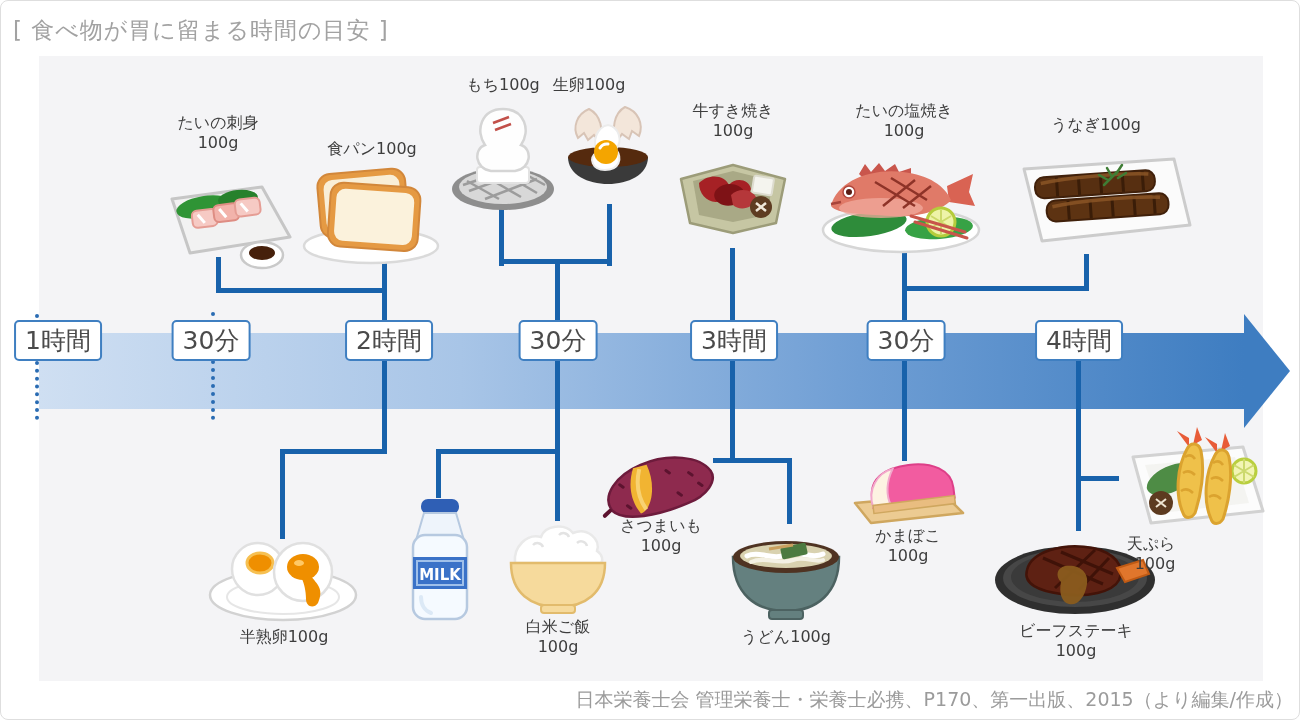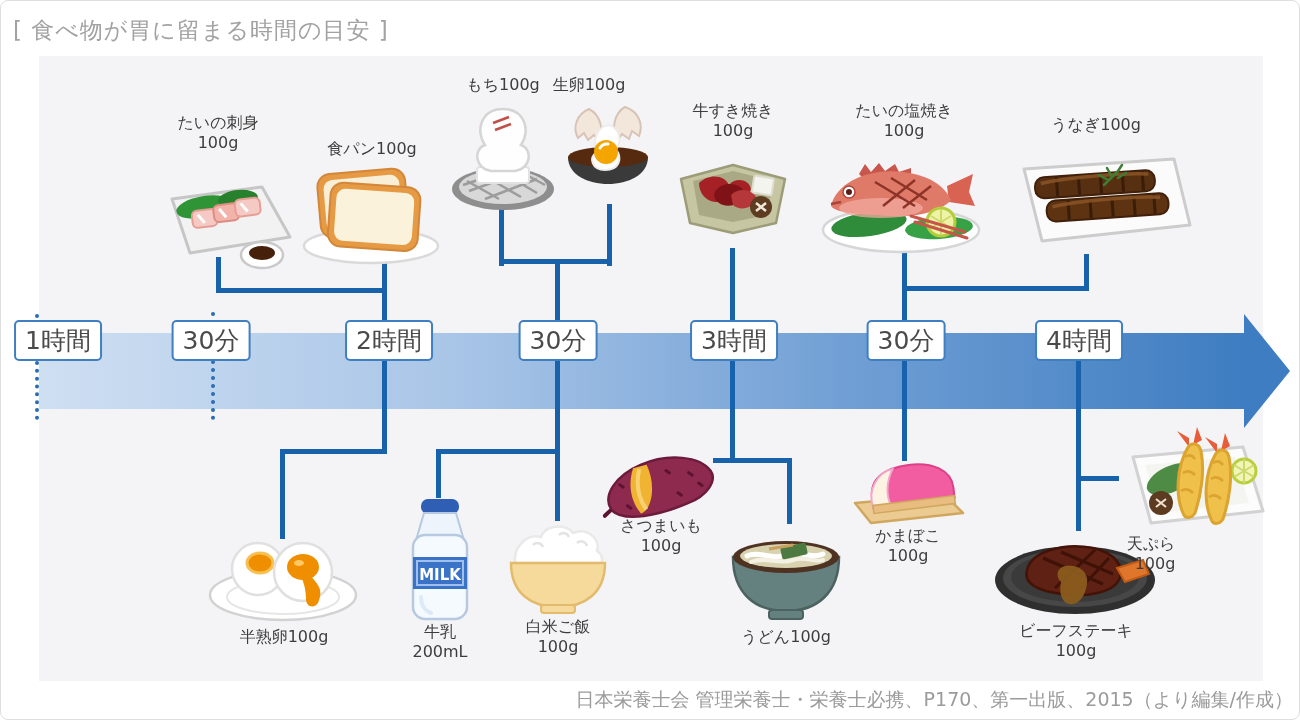--- a/index.html
+++ b/index.html
@@ -180,22 +180,20 @@
 
   <svg class="icon" style="left:405px;top:496px;" width="68" height="125" viewBox="0 0 68 125">
     <rect x="15" y="2" width="38" height="15" rx="7" fill="#2f5fb5"></rect>
     <path d="M18,16 L50,16 L57,40 L11,40 Z" fill="#eef4fb" stroke="#b6c9e0" stroke-width="2"></path>
     <rect x="7" y="38" width="54" height="84" rx="12" fill="#f5faff" stroke="#b6c9e0" stroke-width="2.5"></rect>
     <rect x="7" y="60" width="54" height="32" fill="#3a72c8"></rect>
     <rect x="11" y="64" width="46" height="24" fill="none" stroke="#9fc0ea" stroke-width="2"></rect>
     <text x="34" y="83" text-anchor="middle" font-size="15" font-weight="bold" fill="#ffffff">MILK</text>
     <path d="M15,100 C15,108 19,114 25,116" stroke="#dce9f6" stroke-width="4" fill="none" stroke-linecap="round"></path>
   </svg>
-  <div class="flabel" style="left:439px;top:621px;">牛乳
-200mL</div>
 
   <svg class="icon" style="left:502px;top:518px;" width="110" height="95" viewBox="0 0 110 95">
     <path d="M12,44 C10,28 24,14 38,18 C42,6 62,4 70,14 C84,8 98,20 94,32 C100,36 100,42 98,44 Z" fill="#ffffff" stroke="#e9e9e9" stroke-width="2.5"></path>
     <path d="M30,26 a6,6 0 0 1 10,2 M56,16 a6,6 0 0 1 10,2 M74,24 a6,6 0 0 1 10,3" stroke="#e3e3e3" stroke-width="2.5" fill="none"></path>
     <path d="M8,44 C8,74 28,88 55,88 C82,88 102,74 102,44 Z" fill="#f6da9c" stroke="#e2bb6c" stroke-width="2.5"></path>
     <rect x="38" y="86" width="34" height="8" rx="3" fill="#f6da9c" stroke="#e2bb6c" stroke-width="2"></rect>
   </svg>
   <div class="flabel" style="left:557px;top:616px;">白米ご飯
 100g</div>
 

